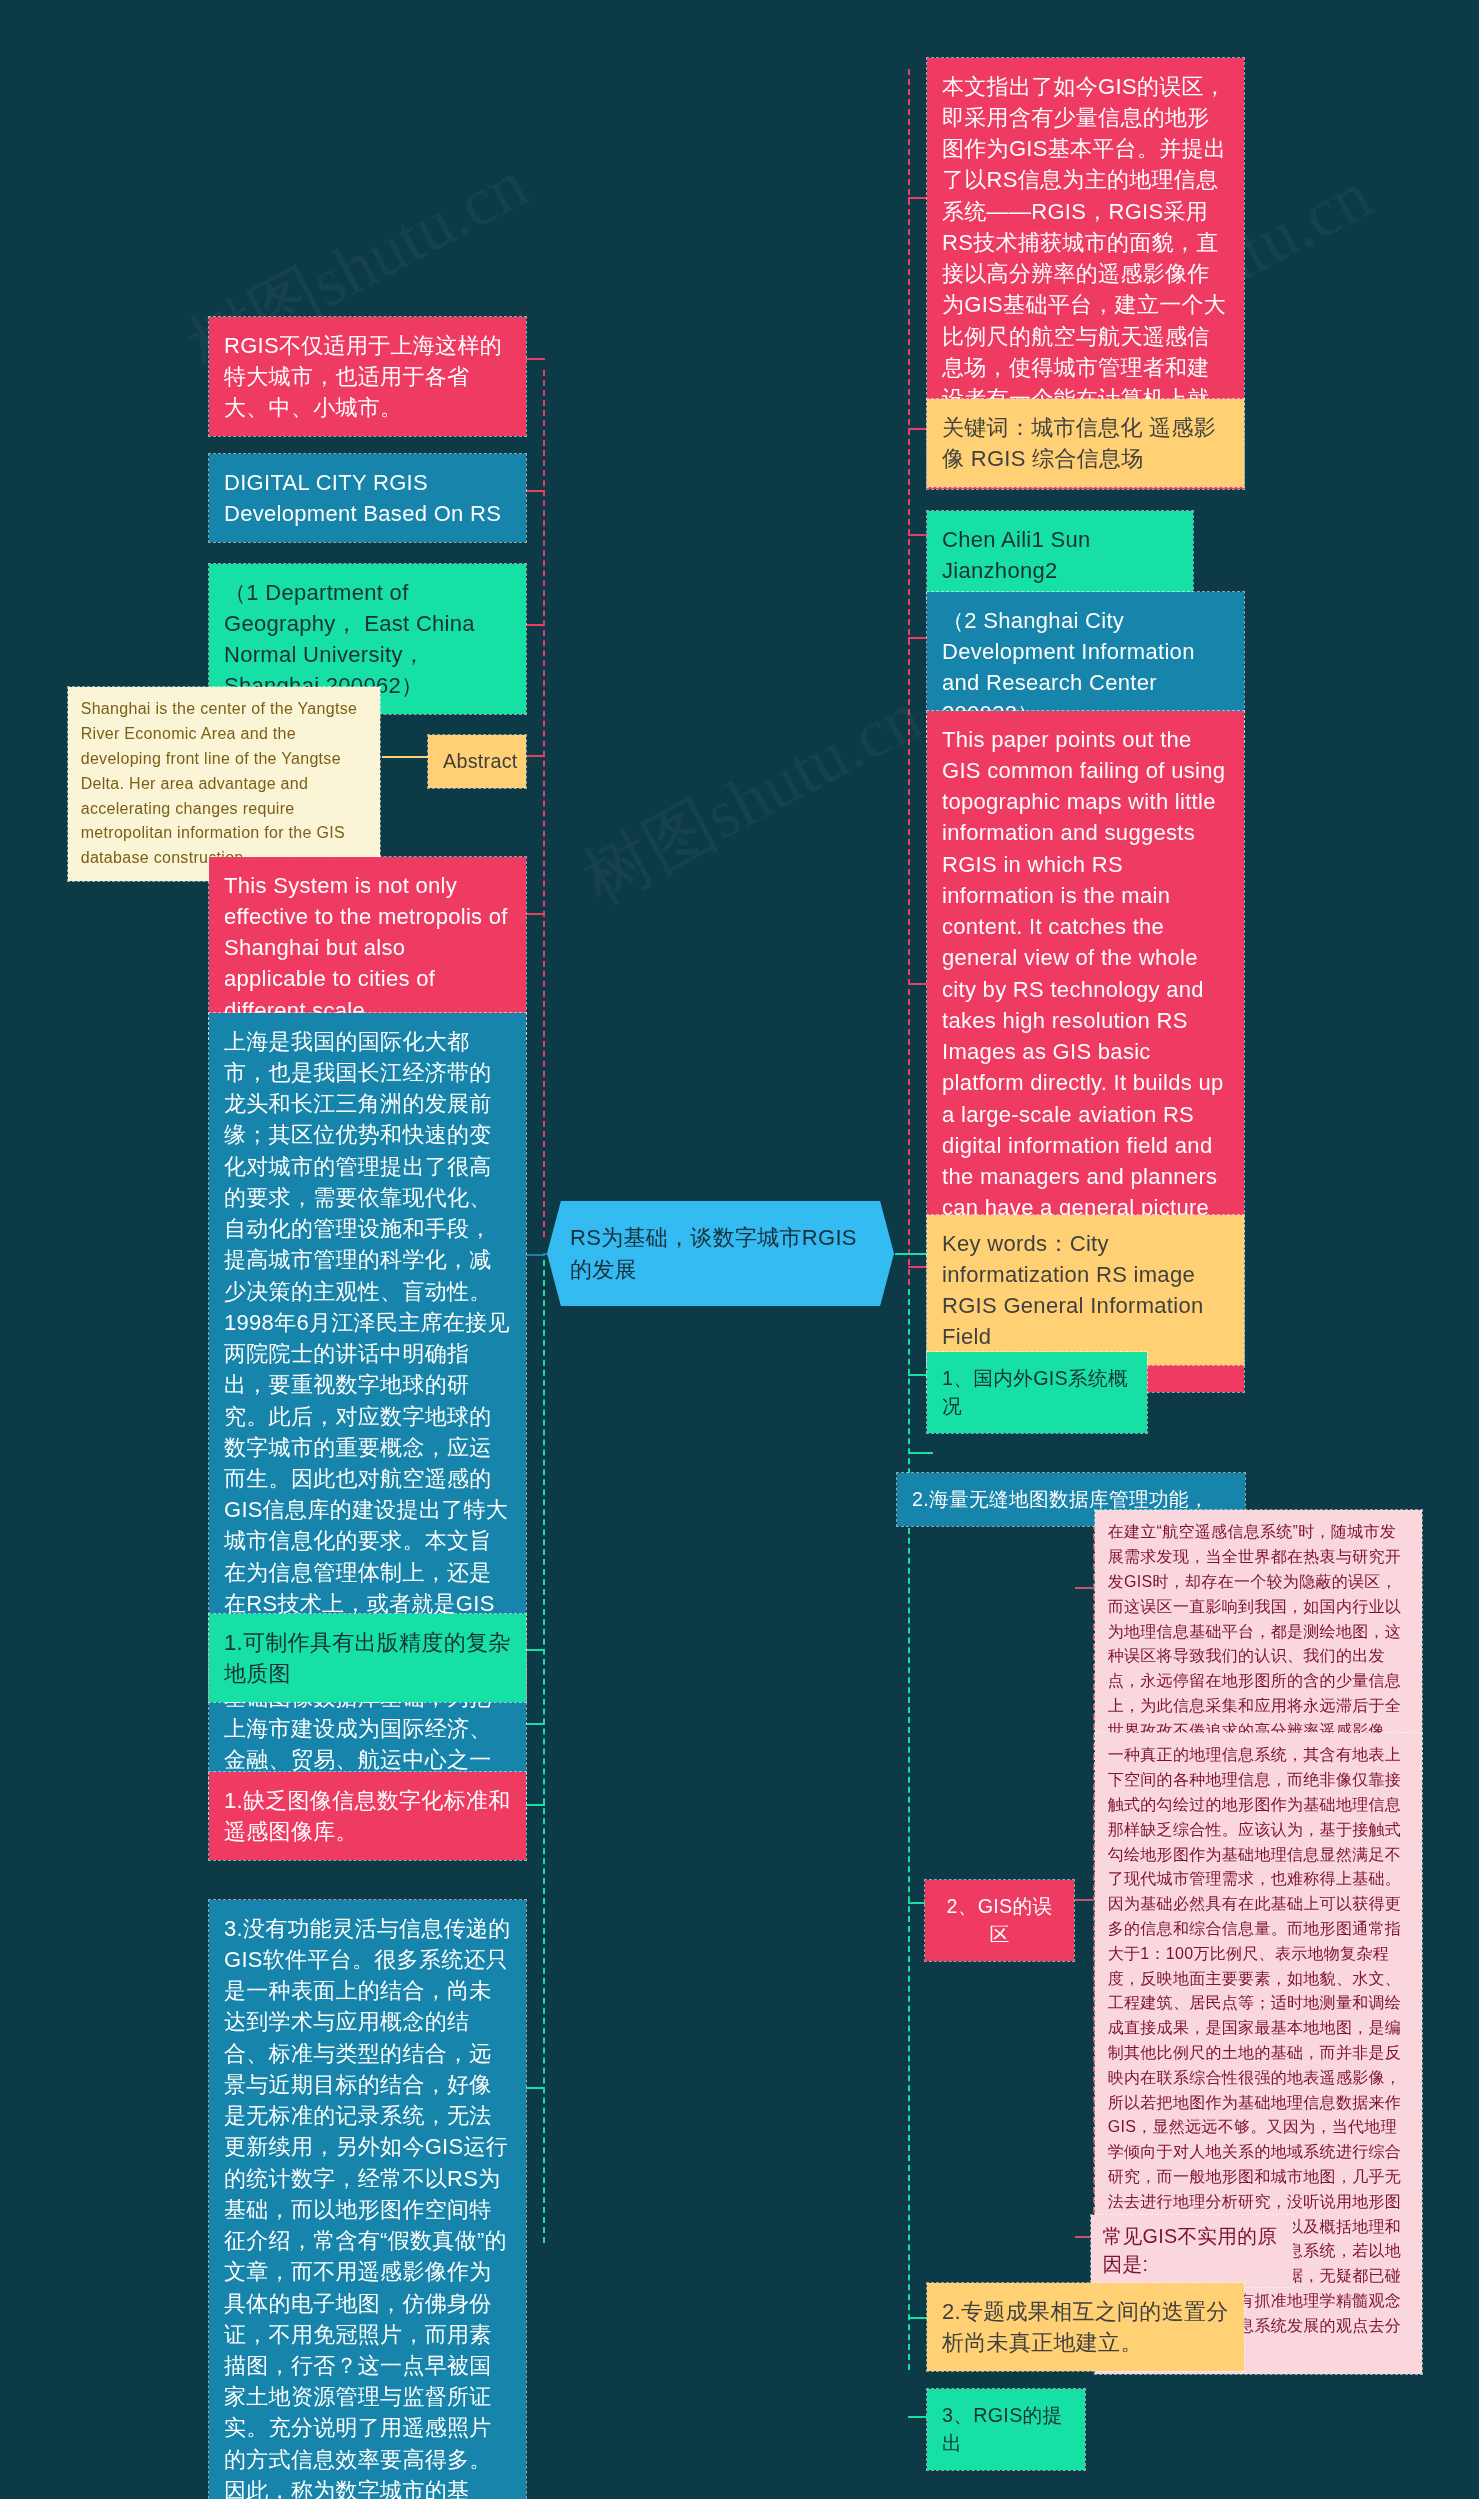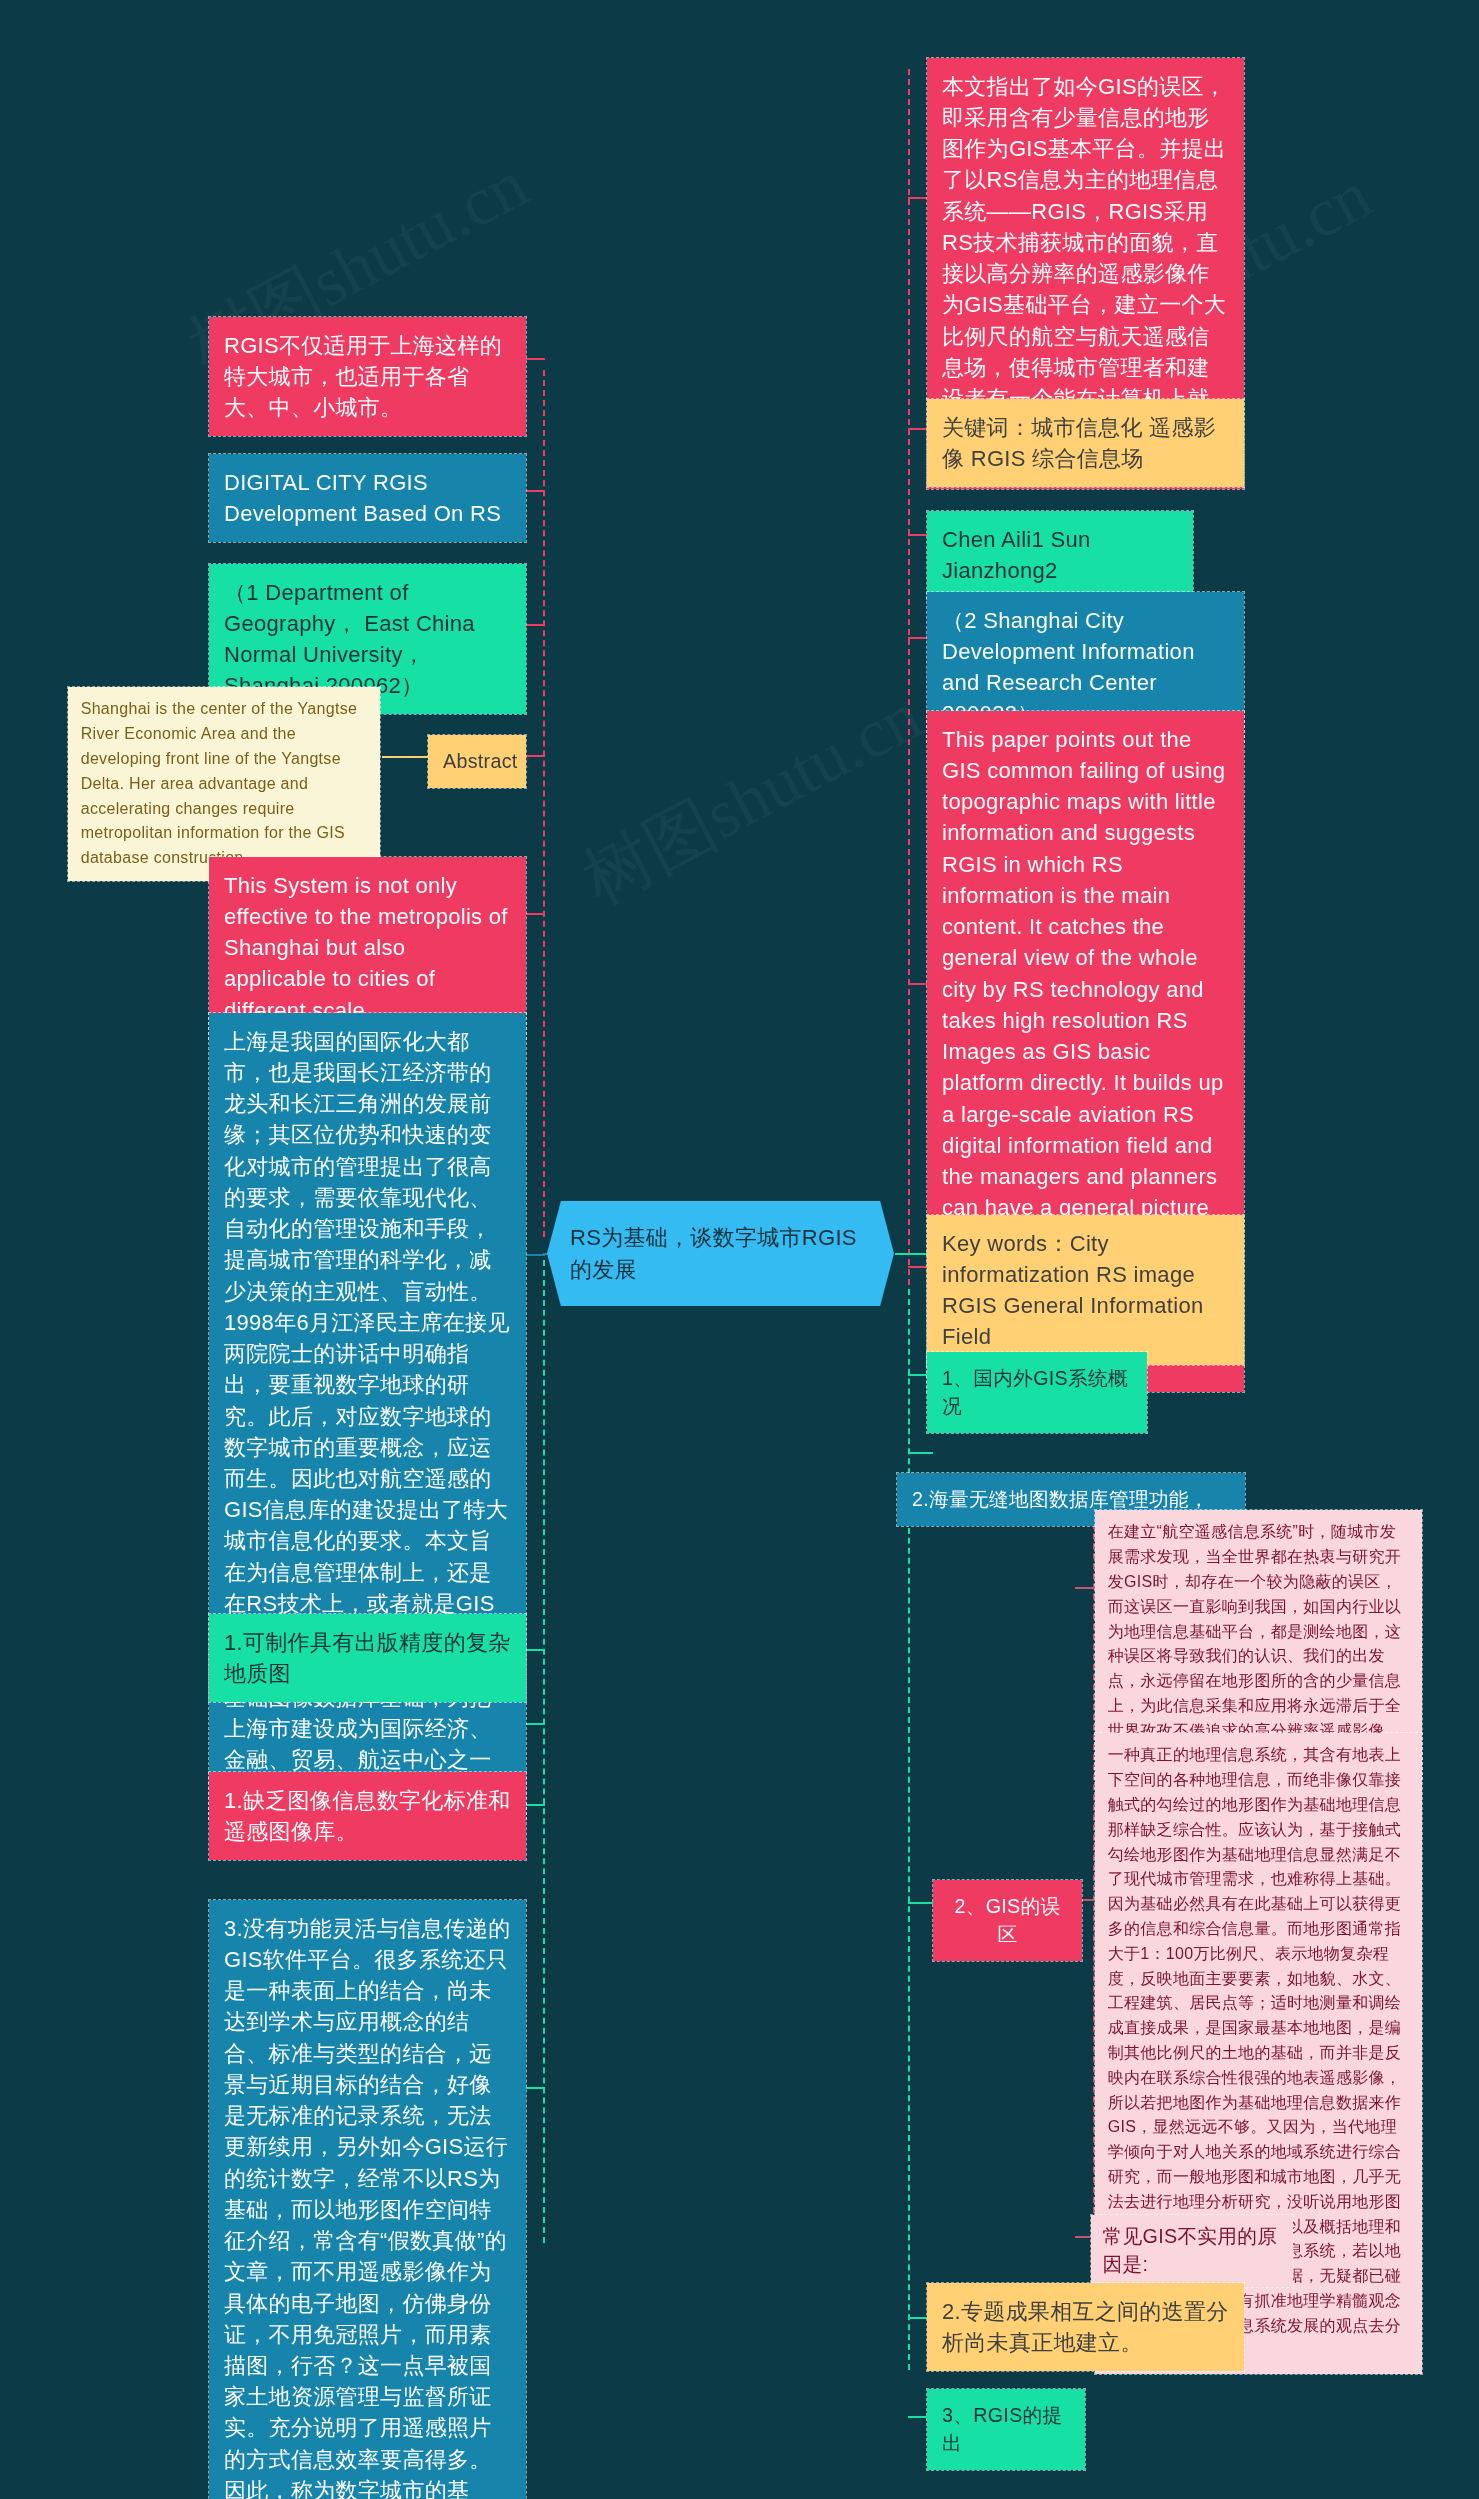--- a/index.html
+++ b/index.html
@@ -189,21 +189,21 @@
   </div>
 
   <div class="node rose micro" style="left:1095px;top:1510px;width:327px;padding:10.4px 12.7px;">
     <span>在建立“航空遥感信息系统”时，随城市发展需求发现，当全世界都在热衷与研究开发GIS时，却存在一个较为隐蔽的误区，而这误区一直影响到我国，如国内行业以为地理信息基础平台，都是测绘地图，这种误区将导致我们的认识、我们的出发点，永远停留在地形图所的含的少量信息上，为此信息采集和应用将永远滞后于全世界孜孜不倦追求的高分辨率遥感影像，包括航空遥感和卫星遥感影像。</span>
   </div>
 
   <div class="node rose micro" style="left:1095px;top:1733px;width:327px;padding:10.4px 12.7px;">
     <span>一种真正的地理信息系统，其含有地表上下空间的各种地理信息，而绝非像仅靠接触式的勾绘过的地形图作为基础地理信息那样缺乏综合性。应该认为，基于接触式勾绘地形图作为基础地理信息显然满足不了现代城市管理需求，也难称得上基础。因为基础必然具有在此基础上可以获得更多的信息和综合信息量。而地形图通常指大于1：100万比例尺、表示地物复杂程度，反映地面主要要素，如地貌、水文、工程建筑、居民点等；适时地测量和调绘成直接成果，是国家最基本地地图，是编制其他比例尺的土地的基础，而并非是反映内在联系综合性很强的地表遥感影像，所以若把地图作为基础地理信息数据来作GIS，显然远远不够。又因为，当代地理学倾向于对人地关系的地域系统进行综合研究，而一般地形图和城市地图，几乎无法去进行地理分析研究，没听说用地形图做地理信息地分析研究，以及概括地理和地理学内涵。常规地理信息系统，若以地形图作为基础地理信息数据，无疑都已碰到很大困难；而只有抓准地理学精髓观念和概念，从地理信息系统发展的观点去分析。</span>
   </div>
 
-  <div class="node pink small" style="left:925px;top:1880px;width:149px;text-align:center;margin-left:8px;">
+  <div class="node pink small" style="left:925px;top:1880px;width:149px;text-align:center;">
     <span>2、GIS的误区</span>
   </div>
 
   <div class="node rose small" style="left:1091px;top:2215px;width:202px;padding:8px 11.6px;">
     <span>常见GIS不实用的原因是:</span>
   </div>
 
   <div class="node yellow" style="left:927px;top:2283px;width:317px;">
     <span>2.专题成果相互之间的迭置分析尚未真正地建立。</span>
   </div>

